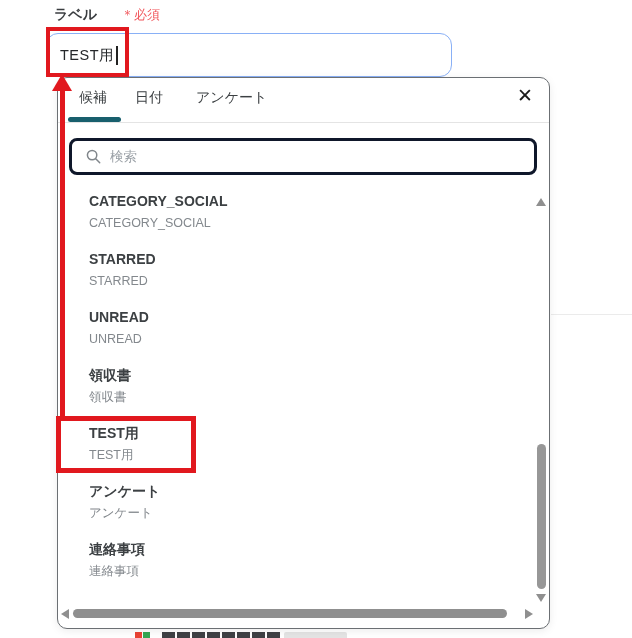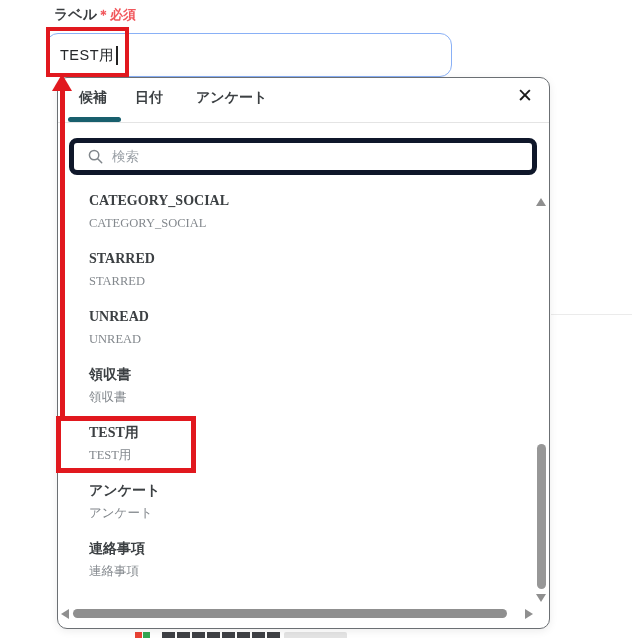--- a/index.html
+++ b/index.html
@@ -7,24 +7,24 @@
   body {
     position: relative;
     overflow: hidden;
     background: #ffffff;
     font-family: "Liberation Sans", "DejaVu Sans", sans-serif;
   }
 
   
   .field-label-row {
     position: absolute; left: 54px; top: 6px;
-    display: flex; align-items: flex-end; gap: 0;
+    display: flex; align-items: flex-end; gap: 24px;
   }
   .field-label { font-size: 14px; font-weight: bold; color: #3a3d40; }
-  .required-badge { font-size: 13px; font-weight: bold; color: #f1575c; }
+  .required-badge { font-size: 13px; font-weight: normal; color: #f1575c; }
 
   .text-input {
     position: absolute; left: 46px; top: 33px;
     width: 406px; height: 44px;
     border: 1px solid #89b0f6; border-radius: 12px;
     background: #fff;
     display: flex; align-items: center;
     padding-left: 13px;
     font-size: 14.5px; color: #26282b; letter-spacing: 0.5px;
   }
@@ -39,44 +39,44 @@
   
   .popup {
     position: absolute; left: 57px; top: 77px;
     width: 493px; height: 552px;
     background: #fff;
     border: 1.5px solid #6b6f73;
     border-radius: 10px;
     box-shadow: 0 2px 8px rgba(0,0,0,0.08);
     z-index: 10;
   }
-  .tab { position: absolute; top: 11px; font-size: 14px; font-weight: bold; color: #3c4043; cursor: default; }
+  .tab { position: absolute; top: 11px; font-size: 14px; font-weight: normal; color: #3c4043; cursor: default; }
   .tab-0 { left: 21px; }
   .tab-1 { left: 77px; }
   .tab-2 { left: 138px; }
   .tab-underline {
     position: absolute; left: 10px; top: 39px;
     width: 53px; height: 5px; background: #185f6d; border-radius: 3px;
   }
   .tabs-divider { position: absolute; left: 0; top: 44px; width: 100%; height: 1px; background: #e4e4e4; }
   .close-btn {
     position: absolute; right: 16px; top: 7px;
     font-size: 19px; font-weight: bold; color: #1a1a1a; line-height: 22px;
   }
 
   .search-box {
     position: absolute; left: 11px; top: 60px;
     width: 468px; height: 37px;
-    border: 5px solid #0f172a; border-radius: 8px;
+    border: 3px solid #0f172a; border-radius: 8px;
     display: flex; align-items: center; gap: 9px;
     padding-left: 14px;
   }
   .search-placeholder { font-size: 13.5px; color: #9aa0a6; }
 
-  .candidate-list { position: absolute; left: 0; top: 105px; width: 476px; font-family: Liberation Serif, serif; }
+  .candidate-list { position: absolute; left: 0; top: 105px; width: 476px; }
   .list-item { height: 58px; padding: 9px 0 0 31px; }
   .item-title { font-size: 14px; font-weight: bold; color: #3c4043; line-height: 18px; }
   .item-subtitle { font-size: 12.5px; color: #83888d; line-height: 16px; margin-top: 5px; }
 
   
   .v-arrow-up {
     position: absolute; left: 478px; top: 120px; width: 0; height: 0;
     border-left: 5px solid transparent; border-right: 5px solid transparent;
     border-bottom: 8px solid #8f8f8f;
   }

